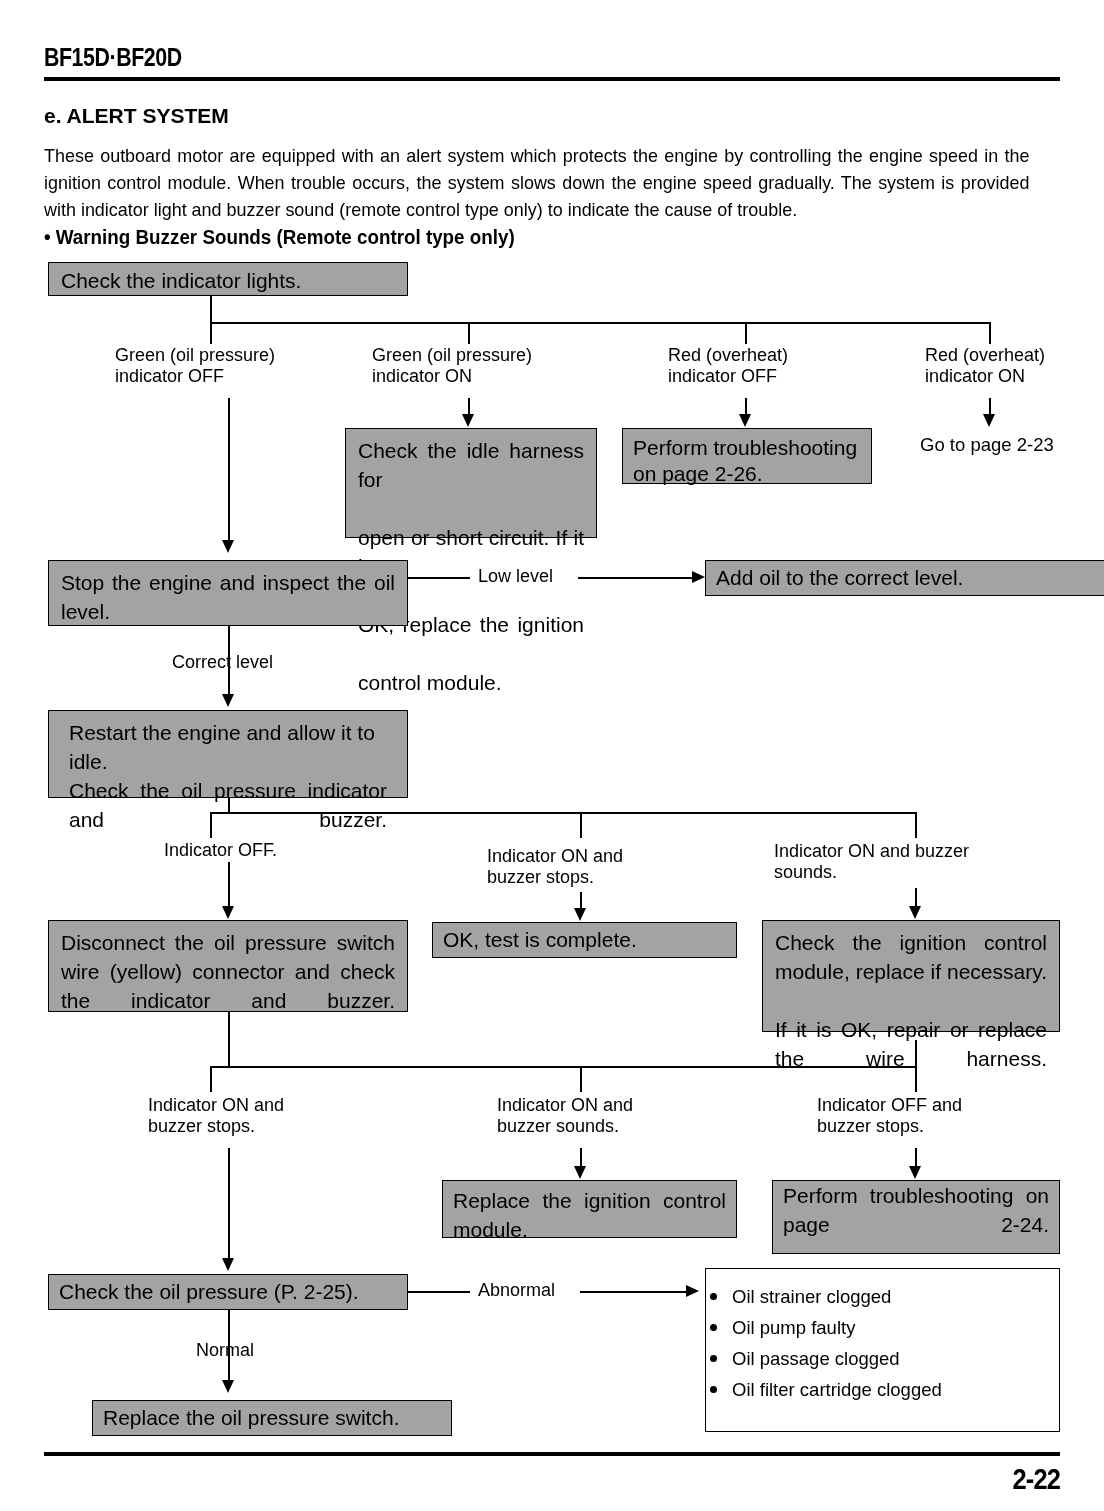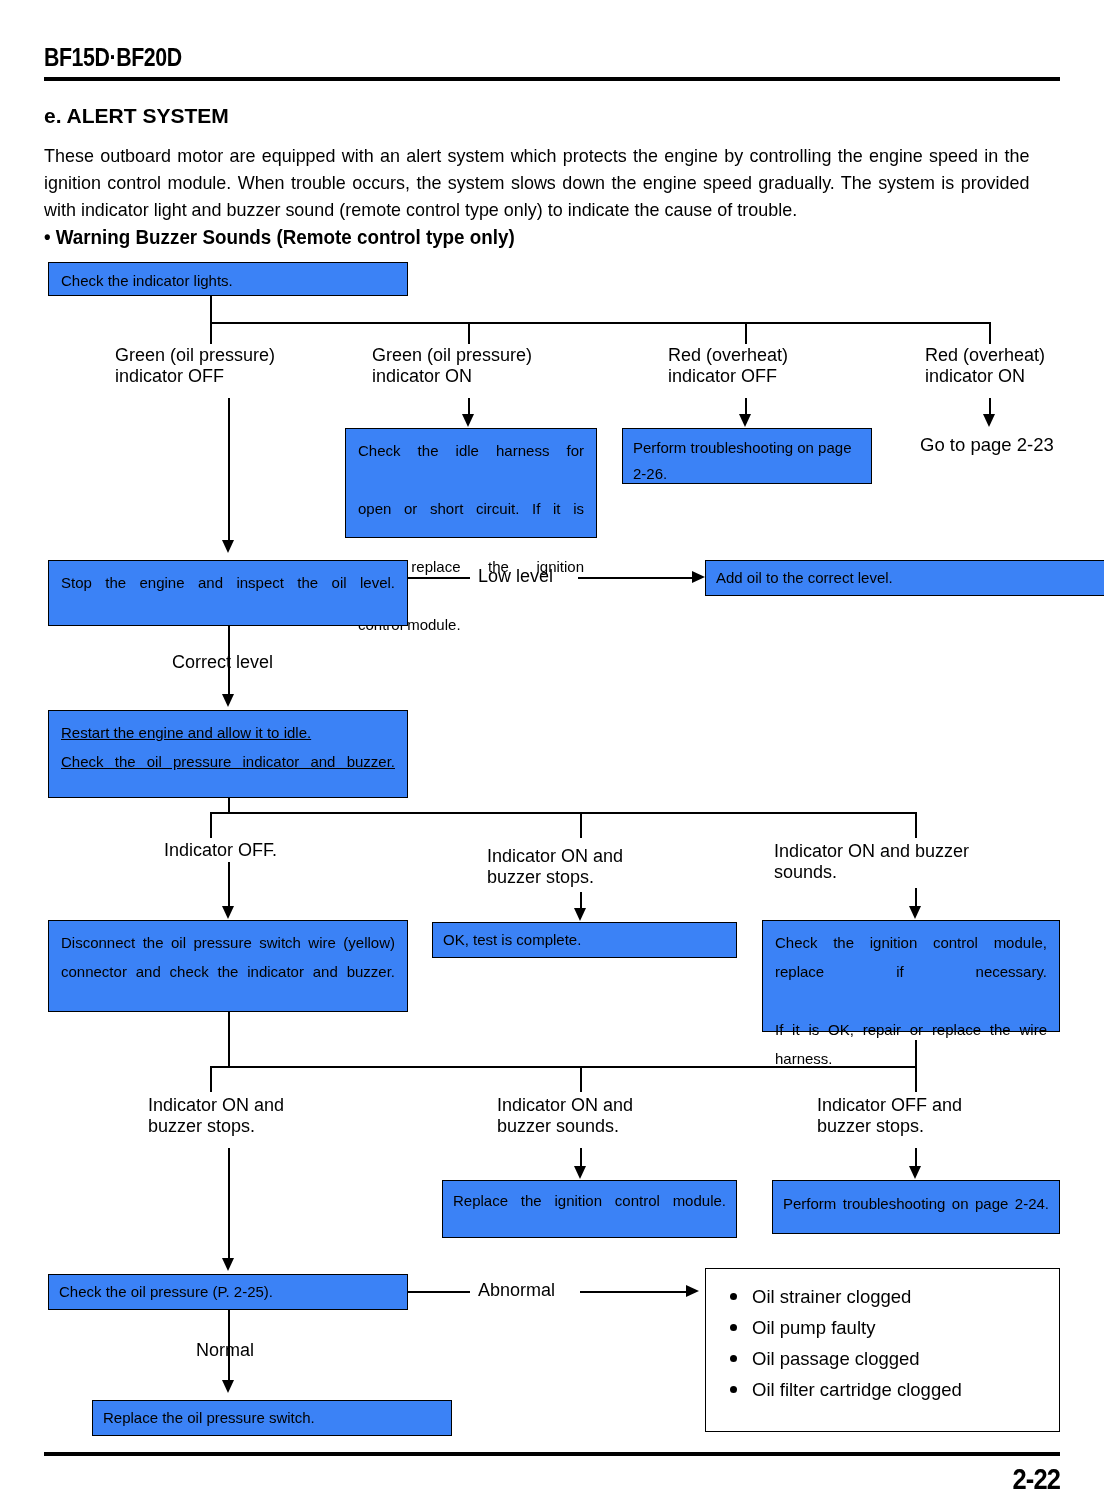--- a/index.html
+++ b/index.html
@@ -69,23 +69,23 @@
     font-weight: bold;
     white-space: nowrap;
     transform: scaleX(0.94);
     transform-origin: left top;
   }
 
   
   .fbox {
     position: absolute;
     border: 1.6px solid #000;
-    background: #3b82f6;
+    background: #a3a3a3;
     box-sizing: border-box;
-    font-size: 15px;
+    font-size: 21px;
     line-height: 29px;
     padding: 6px 10px 6px 12px;
   }
   .fbox p {
     margin: 0;
   }
   .just { text-align: justify; }
   .just::after {
     content: "";
     display: inline-block;
@@ -131,21 +131,21 @@
     font-size: 18.5px;
     white-space: nowrap;
   }
 
   
   .blist {
     position: absolute;
     border: 1.6px solid #000;
     background: #fff;
     box-sizing: border-box;
-    padding: 12px 10px 12px 20px;
+    padding: 12px 10px 12px 0;
   }
   .blist ul {
     margin: 0;
     padding: 0;
     list-style: none;
   }
   .blist li {
     font-size: 18.5px;
     line-height: 31px;
     position: relative;
@@ -249,21 +249,21 @@
   <div class="arrow-right" style="left:692px; top:571px;"></div>
 
   <div class="fbox" style="left:705px; top:560px; width:411px; height:36px; line-height:24px; padding:5px 10px;">
     <p>Add oil to the correct level.</p>
   </div>
 
   <div class="vline" style="left:228px; top:626px; height:76px;"></div>
   <div class="plain-text" style="left:172px; top:652px; font-size:18px;">Correct level</div>
   <div class="arrow-down" style="left:222px; top:694px;"></div>
 
-  <div class="fbox" style="left:48px; top:710px; width:360px; height:88px; padding:7px 12px;text-decoration:underline;">
+  <div class="fbox" style="left:48px; top:710px; width:360px; height:88px; padding:7px 20px;">
     <p>Restart the engine and allow it to idle.</p>
     <p class="just">Check the oil pressure indicator and buzzer.</p>
   </div>
 
   <div class="vline" style="left:228px; top:798px; height:14px;"></div>
   <div class="hline" style="left:210px; top:812px; width:705px;"></div>
   <div class="vline" style="left:210px; top:812px; height:26px;"></div>
   <div class="vline" style="left:580px; top:812px; height:26px;"></div>
   <div class="vline" style="left:915px; top:812px; height:26px;"></div>
 
@@ -314,21 +314,21 @@
   <div class="vline" style="left:580px; top:1148px; height:24px;"></div>
   <div class="arrow-down" style="left:574px; top:1166px;"></div>
 
   <div class="vline" style="left:915px; top:1148px; height:24px;"></div>
   <div class="arrow-down" style="left:909px; top:1166px;"></div>
 
   <div class="fbox" style="left:442px; top:1180px; width:295px; height:58px; padding:5px 10px;">
     <p class="just">Replace the ignition control module.</p>
   </div>
 
-  <div class="fbox" style="left:772px; top:1180px; width:288px; height:54px; padding:8px 10px;">
+  <div class="fbox" style="left:772px; top:1180px; width:288px; height:74px; padding:0 10px;">
     <p class="just">Perform troubleshooting on page 2-24.</p>
   </div>
 
   <div class="fbox" style="left:48px; top:1274px; width:360px; height:36px; line-height:24px; padding:5px 10px;">
     <p>Check the oil pressure (P. 2-25).</p>
   </div>
 
   <div class="hline" style="left:408px; top:1291px; width:62px;"></div>
   <div class="plain-text" style="left:478px; top:1280px; font-size:18px;">Abnormal</div>
   <div class="hline" style="left:580px; top:1291px; width:110px;"></div>

